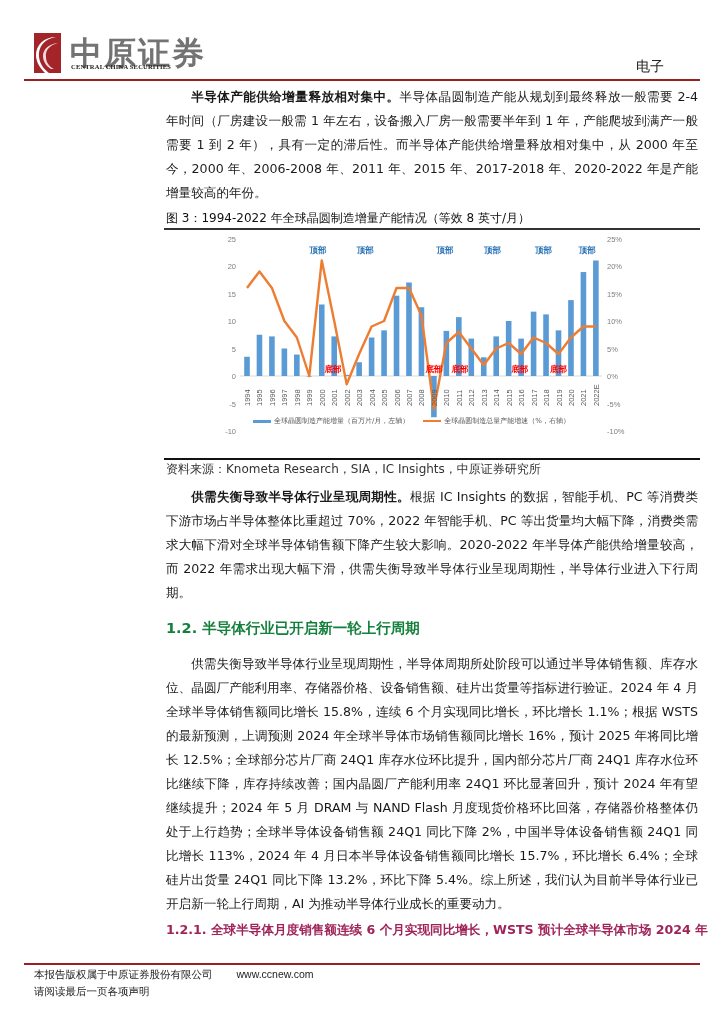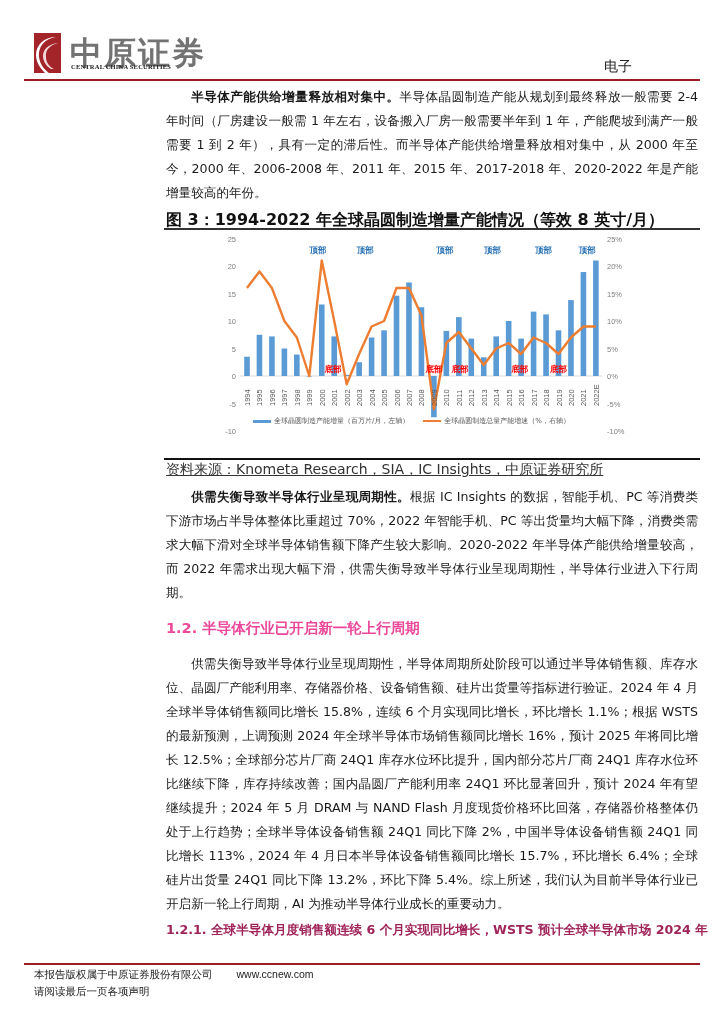--- a/index.html
+++ b/index.html
@@ -4,32 +4,32 @@
 <style>
   html, body { margin: 0; padding: 0; background: #ffffff; }
   body { width: 724px; height: 1024px; position: relative; overflow: hidden;
          font-family: "DejaVu Sans", "Liberation Sans", sans-serif; color: #111; }
   .abs { position: absolute; }
   .logo-box { left: 34px; top: 33px; width: 27px; height: 40px; }
   .logo-cn { left: 70px; top: 32px; font-size: 32px; font-weight: bold; letter-spacing: 2px; color: #737373;
              font-family: "DejaVu Serif", "Liberation Serif", serif; white-space: nowrap; }
   .logo-en { left: 71px; top: 63px; font-size: 6.5px; font-weight: bold; color: #222; letter-spacing: 0.2px;
              font-family: "Liberation Serif", serif; white-space: nowrap; }
-  .section-tag { left: 604px; top: 58px; font-size: 14px; color: #222; font-family: "DejaVu Serif", serif; }
+  .section-tag { left: 636px; top: 58px; font-size: 14px; color: #222; font-family: "DejaVu Serif", serif; }
   .rule-head { left: 24px; top: 79px; width: 676px; height: 2px; background: #9c1f24; }
   .rule-foot { left: 24px; top: 963px; width: 676px; height: 2px; background: #9c1f24; }
   .para { left: 166px; width: 532px; font-size: 12.6px; line-height: 24px; text-align: justify;
           text-indent: 2em; color: #1a1a1a; }
   .para b { font-weight: bold; }
   .h2 { left: 166px; top: 619px; font-size: 14.5px; font-weight: bold; white-space: nowrap; }
   .h3 { left: 166px; top: 922px; font-size: 12.6px; font-weight: bold; white-space: nowrap; }
-  .fig-title { left: 166px; top: 210px; font-size: 16px; font-weight: bold; white-space: nowrap; }
+  .fig-title { left: 166px; top: 210px; font-size: 12px; font-weight: normal; white-space: nowrap; }
   .fig-rule { left: 164px; top: 228px; width: 536px; height: 1.5px; background: #333; }
   .fig-rule-bottom { left: 164px; top: 458px; width: 536px; height: 2px; background: #111; }
-  .fig-source { left: 166px; top: 461px; font-size: 14px; color: #333; white-space: nowrap; text-decoration: underline; }
+  .fig-source { left: 166px; top: 461px; font-size: 12px; color: #333; white-space: nowrap; }
   #chart-svg { position: absolute; left: 160px; top: 230px; width: 480px; height: 216px; }
   .legend { left: 253px; top: 416px; font-size: 7px; color: #555; white-space: nowrap; display: flex; align-items: center; }
   .legend .swatch { display: inline-block; width: 18px; height: 3px; margin-right: 3px; }
   .legend .item { display: inline-flex; align-items: center; margin-right: 14px; }
   .foot-left1 { left: 34px; top: 968px; font-size: 10.5px; color: #222; white-space: nowrap; }
   .foot-left1 .url { margin-left: 24px; font-family: "Liberation Sans", sans-serif; }
   .foot-left2 { left: 34px; top: 985px; font-size: 10.5px; color: #222; white-space: nowrap; }
   .foot-page { left: 593px; top: 1031px; width: 96px; font-size: 11px; color: #222; line-height: 16px; margin-left: 46px; }
 </style>
 </head>
@@ -152,21 +152,21 @@
     <span>全球晶圆制造总量产能增速（%，右轴）</span>
   </span>
 </div>
 <div class="abs fig-rule-bottom"></div>
 <div class="abs fig-source">资料来源：Knometa Research，SIA，IC Insights，中原证券研究所</div>
 
 <div class="abs para" style="top:485px;">
   <b>供需失衡导致半导体行业呈现周期性。</b><span>根据 IC Insights 的数据，智能手机、PC 等消费类下游市场占半导体整体比重超过 70%，2022 年智能手机、PC 等出货量均大幅下降，消费类需求大幅下滑对全球半导体销售额下降产生较大影响。2020-2022 年半导体产能供给增量较高，而 2022 年需求出现大幅下滑，供需失衡导致半导体行业呈现周期性，半导体行业进入下行周期。</span>
 </div>
 
-<div class="abs h2" style="color:#ec4899;">1.2. 半导体行业已开启新一轮上行周期</div>
+<div class="abs h2" style="color:#15803d;">1.2. 半导体行业已开启新一轮上行周期</div>
 
 <div class="abs para" style="top:652px;">供需失衡导致半导体行业呈现周期性，半导体周期所处阶段可以通过半导体销售额、库存水位、晶圆厂产能利用率、存储器价格、设备销售额、硅片出货量等指标进行验证。2024 年 4 月全球半导体销售额同比增长 15.8%，连续 6 个月实现同比增长，环比增长 1.1%；根据 WSTS 的最新预测，上调预测 2024 年全球半导体市场销售额同比增长 16%，预计 2025 年将同比增长 12.5%；全球部分芯片厂商 24Q1 库存水位环比提升，国内部分芯片厂商 24Q1 库存水位环比继续下降，库存持续改善；国内晶圆厂产能利用率 24Q1 环比显著回升，预计 2024 年有望继续提升；2024 年 5 月 DRAM 与 NAND Flash 月度现货价格环比回落，存储器价格整体仍处于上行趋势；全球半导体设备销售额 24Q1 同比下降 2%，中国半导体设备销售额 24Q1 同比增长 113%，2024 年 4 月日本半导体设备销售额同比增长 15.7%，环比增长 6.4%；全球硅片出货量 24Q1 同比下降 13.2%，环比下降 5.4%。综上所述，我们认为目前半导体行业已开启新一轮上行周期，AI 为推动半导体行业成长的重要动力。</div>
 
 <div class="abs h3" style="color:#a0245a;">1.2.1. 全球半导体月度销售额连续 6 个月实现同比增长，WSTS 预计全球半导体市场 2024 年</div>
 
 <div class="abs rule-foot"></div>
 <div class="abs foot-left1">
   <span>本报告版权属于中原证券股份有限公司</span><span class="url">www.ccnew.com</span>
 </div>
 <div class="abs foot-left2">请阅读最后一页各项声明</div>

